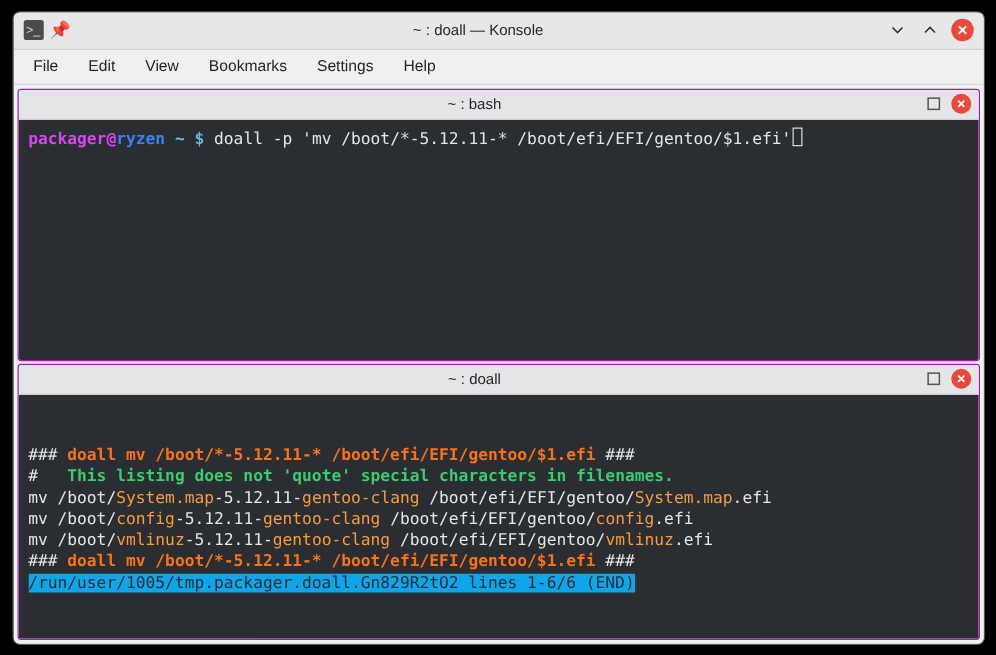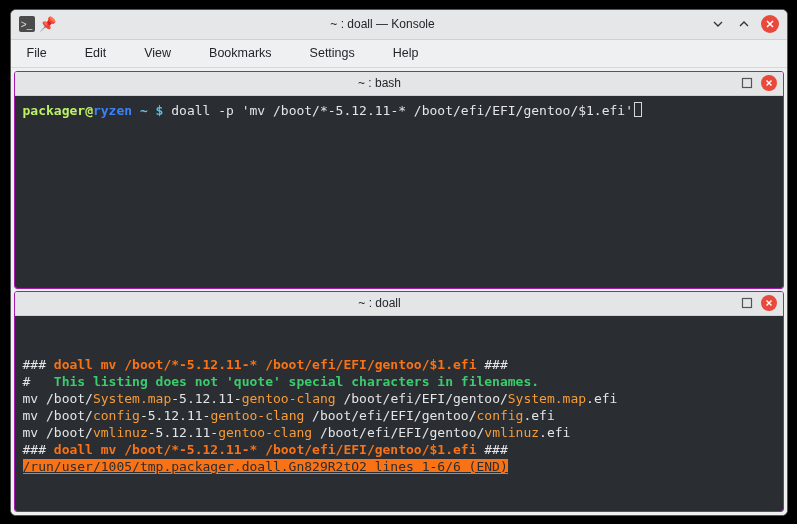--- a/index.html
+++ b/index.html
@@ -42,21 +42,21 @@
     .win-btn { width:18px; height:18px; display:flex; align-items:center; justify-content:center; color:#333; cursor:pointer; }
     .win-close {
       width:18px; height:18px; border-radius:50%;
       background:#e9483b; display:flex; align-items:center; justify-content:center;
       color:white; font-size:11px; font-weight:bold; cursor:pointer;
     }
     .menubar {
       height: 28px;
       display: flex;
       align-items: center;
-      gap: 18px;
+      gap: 4px;
       padding: 0 6px;
       font-size: 12.5px;
       color: #232629;
       background:#eff0f1;
       border-bottom: 1px solid #d8d8d8;
     }
     .menu-item { padding: 3px 10px; cursor: pointer; }
     .split-container {
       flex: 1;
       display: flex;
@@ -94,34 +94,34 @@
       flex:1;
       background:#2a2e32;
       padding: 6px 8px;
       font-family: "DejaVu Sans Mono","Liberation Mono",monospace;
       font-size: 13px;
       line-height: 17px;
       color:#d6d7d9;
       white-space: pre;
       overflow:hidden;
     }
-    .c-green { color:#bef264; font-weight:bold; }
+    .c-green { color:#d946ef; font-weight:bold; }
     .c-cyan { color:#3b82f6; font-weight:bold; }
     .c-tilde { color:#6cc7e8; font-weight:bold; }
     .c-prompt { color:#5bbde0; font-weight:bold; }
     .c-white { color:#e3e5e7; }
     .c-orange { color:#f89c37; }
     .c-bold-cyan { color:#f97316; font-weight:bold; }
     .c-bold-green { color:#3ccb6e; font-weight:bold; }
     .cursor-block {
       display:inline-block; width:8px; height:15px;
       border:1px solid #d6d7d9; margin-left:1px; vertical-align:-2px;
     }
     .inverse {
-      background:#f97316; color:#2a2e32;text-decoration:underline;
+      background:#0ea5e9; color:#2a2e32;
     }
     .blank-lines { display:block; height: 34px; }
   </style>
 </head>
 <body>
 
 <div class="window">
   <div class="titlebar">
     <div class="titlebar-left">
       <span class="win-icon">

